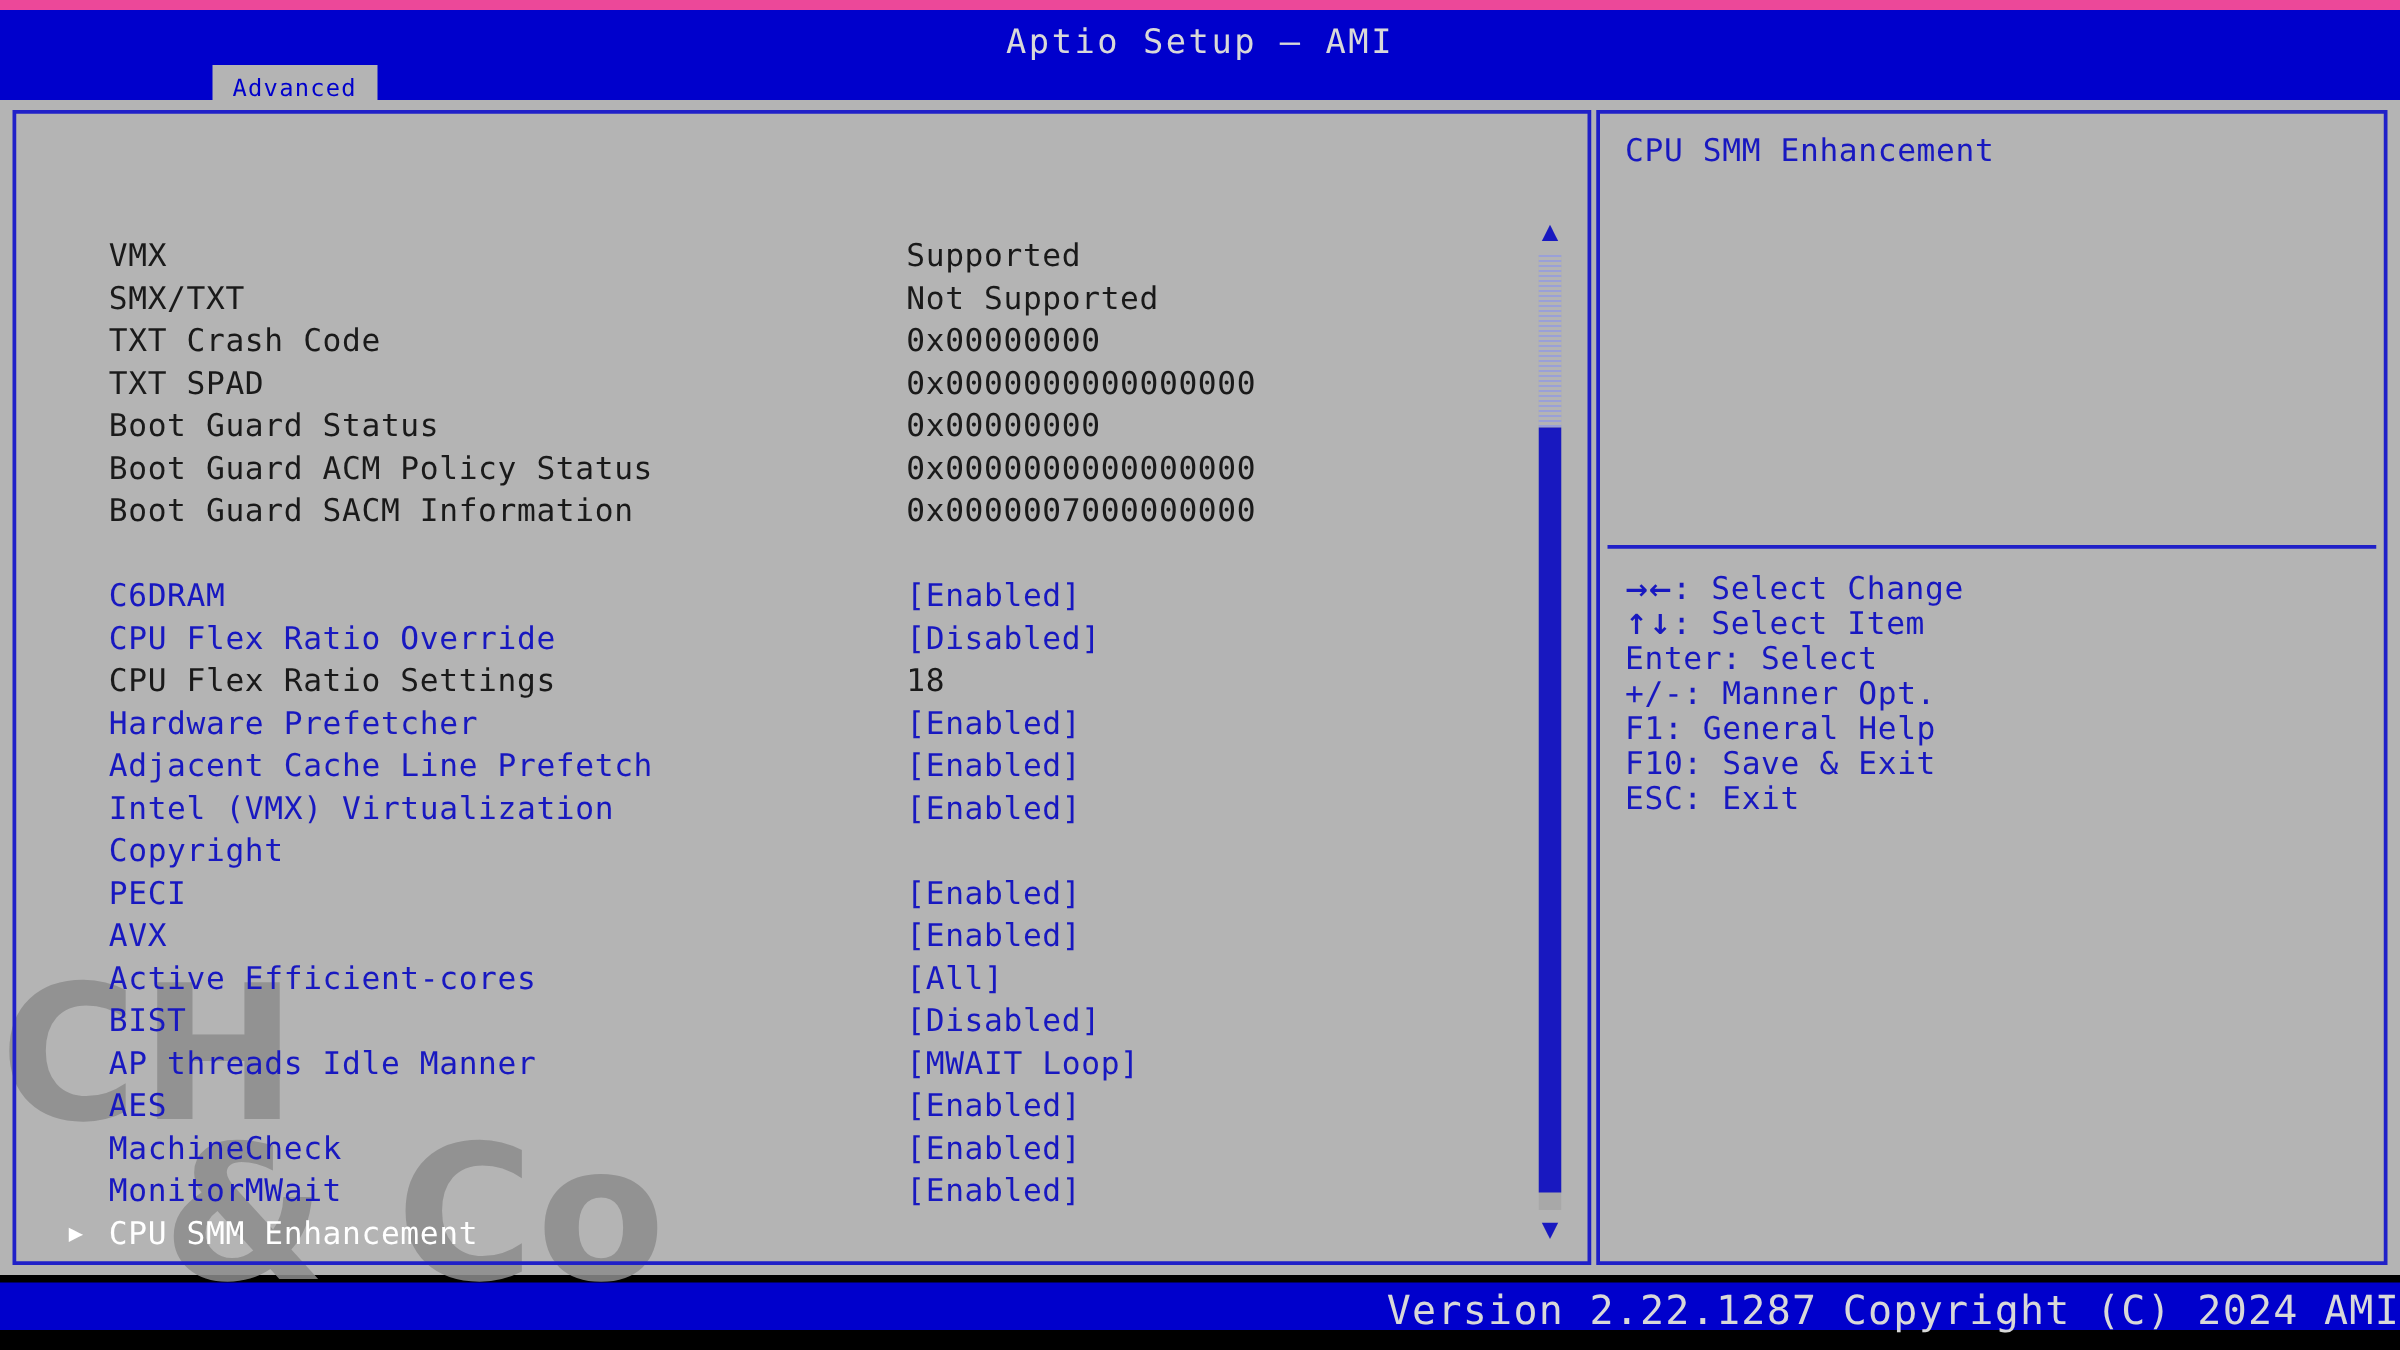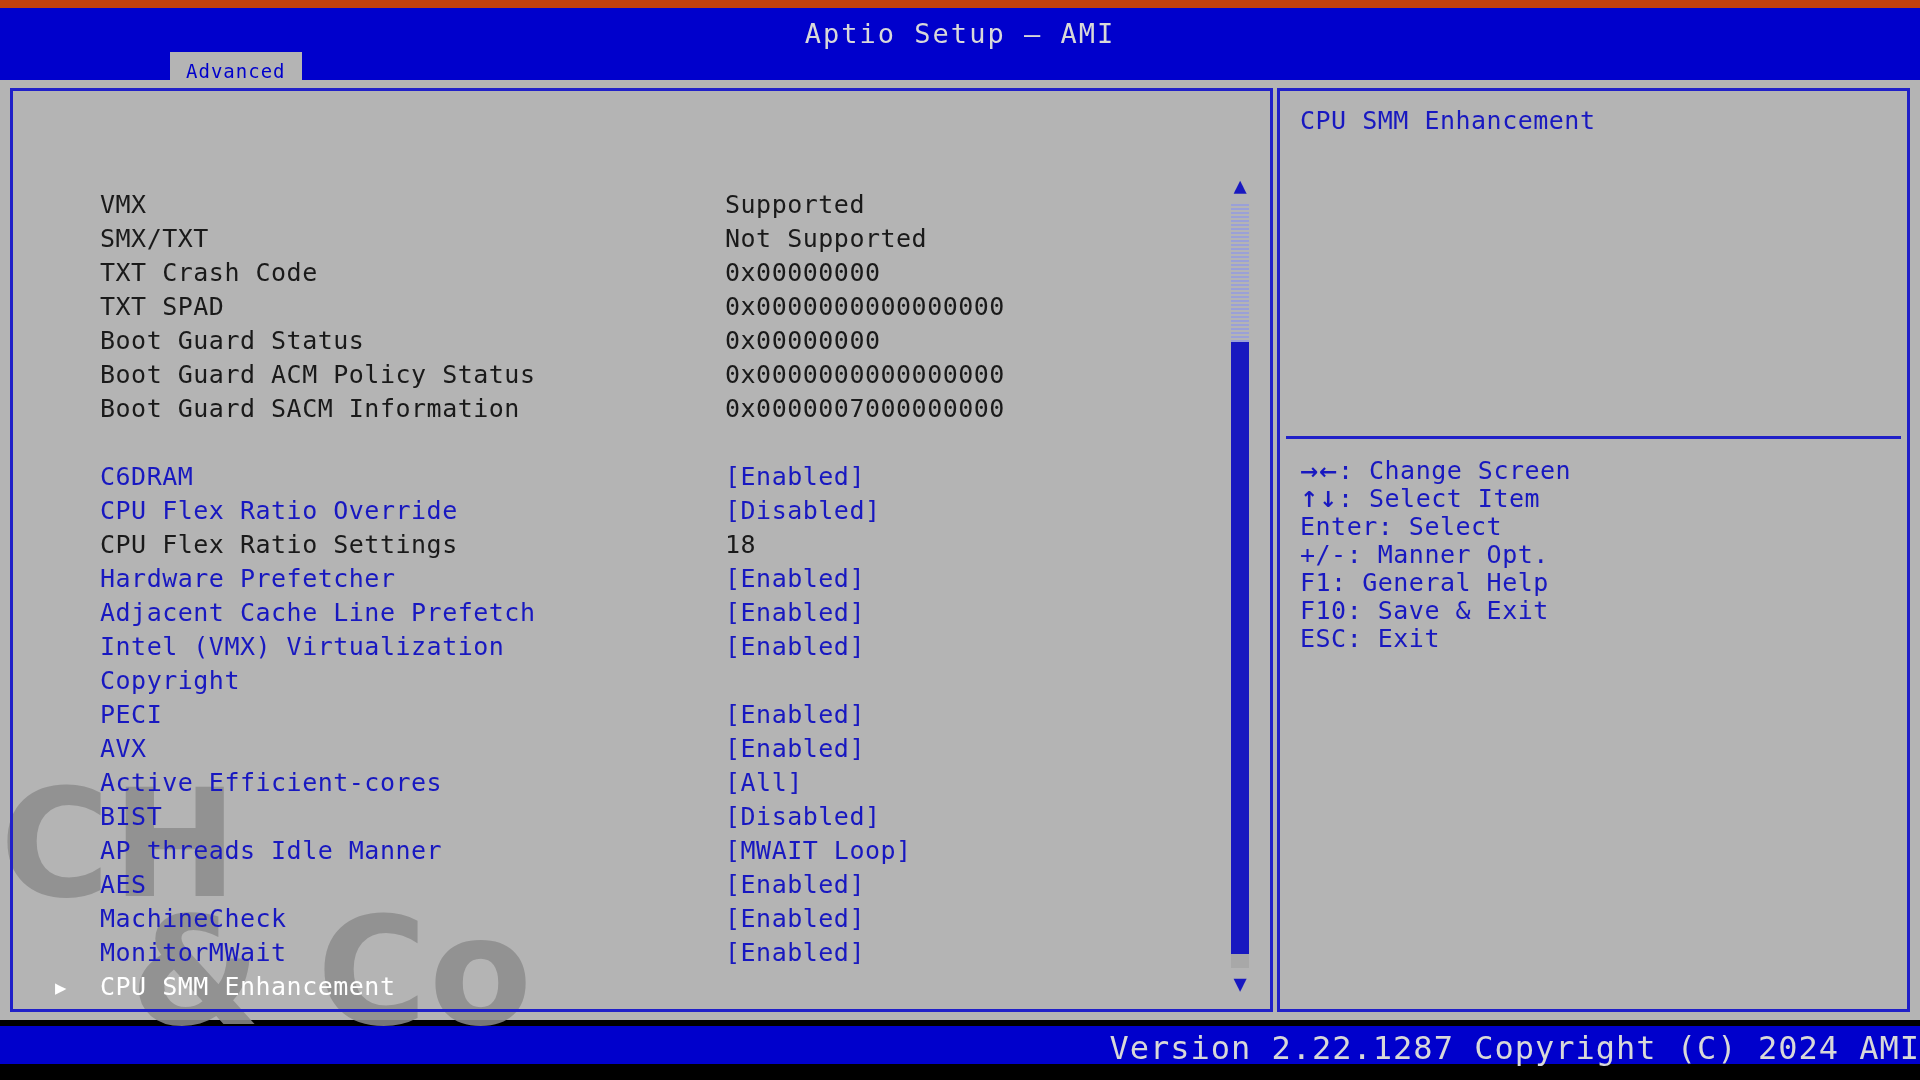--- a/index.html
+++ b/index.html
@@ -14,21 +14,21 @@
 
   body {
     font-family: "DejaVu Sans Mono", "Liberation Mono", monospace;
   }
 
   #screen {
     position: absolute;
     left: 0; top: 0;
     width: 1920px;
     height: 828px;
-    background: #c2410c;
+    background: #ec4899;
   }
 
   
   .header-bar {
     position: absolute;
     left: 0;
     top: 8px;
     width: 1920px;
     height: 72px;
     background: #0000cc;
@@ -132,21 +132,20 @@
     white-space: pre;
     font-size: 25px;
     letter-spacing: 0.5px;
   }
   .row.spacer { height: 34px; }
 
   .row .label {
     position: absolute;
     left: 42px;
     top: 0;
-    margin-left: 13px;
   }
   .row .value {
     position: absolute;
     left: 632px;
     top: 0;
     margin-left: 48px;
   }
 
   .row.readonly .label,
   .row.readonly .value { color: #1a1a1a; }
@@ -333,21 +332,21 @@
       <div class="sb-track"></div>
       <div class="sb-thumb-light"></div>
       <div class="sb-thumb"></div>
       <div class="sb-arrow down">▼</div>
     </div>
 
     <div class="panel-right">
       <div class="help-title">CPU SMM Enhancement</div>
       <div class="help-divider"></div>
       <div class="help-keys" id="help-keys">
-          <div class="krow"><span class="karrow">→←</span><span>: Change Screen</span></div>
+          <div class="krow"><span class="karrow">→←</span><span>: Select Change</span></div>
           <div class="krow"><span class="karrow">↑↓</span><span>: Select Item</span></div>
           <div class="krow"><span>Enter: Select</span></div>
           <div class="krow"><span>+/-: Manner Opt.</span></div>
           <div class="krow"><span>F1: General Help</span></div>
           <div class="krow"><span>F10: Save &amp; Exit</span></div>
           <div class="krow"><span>ESC: Exit</span></div>
         </div>
     </div>
 
   </div>

